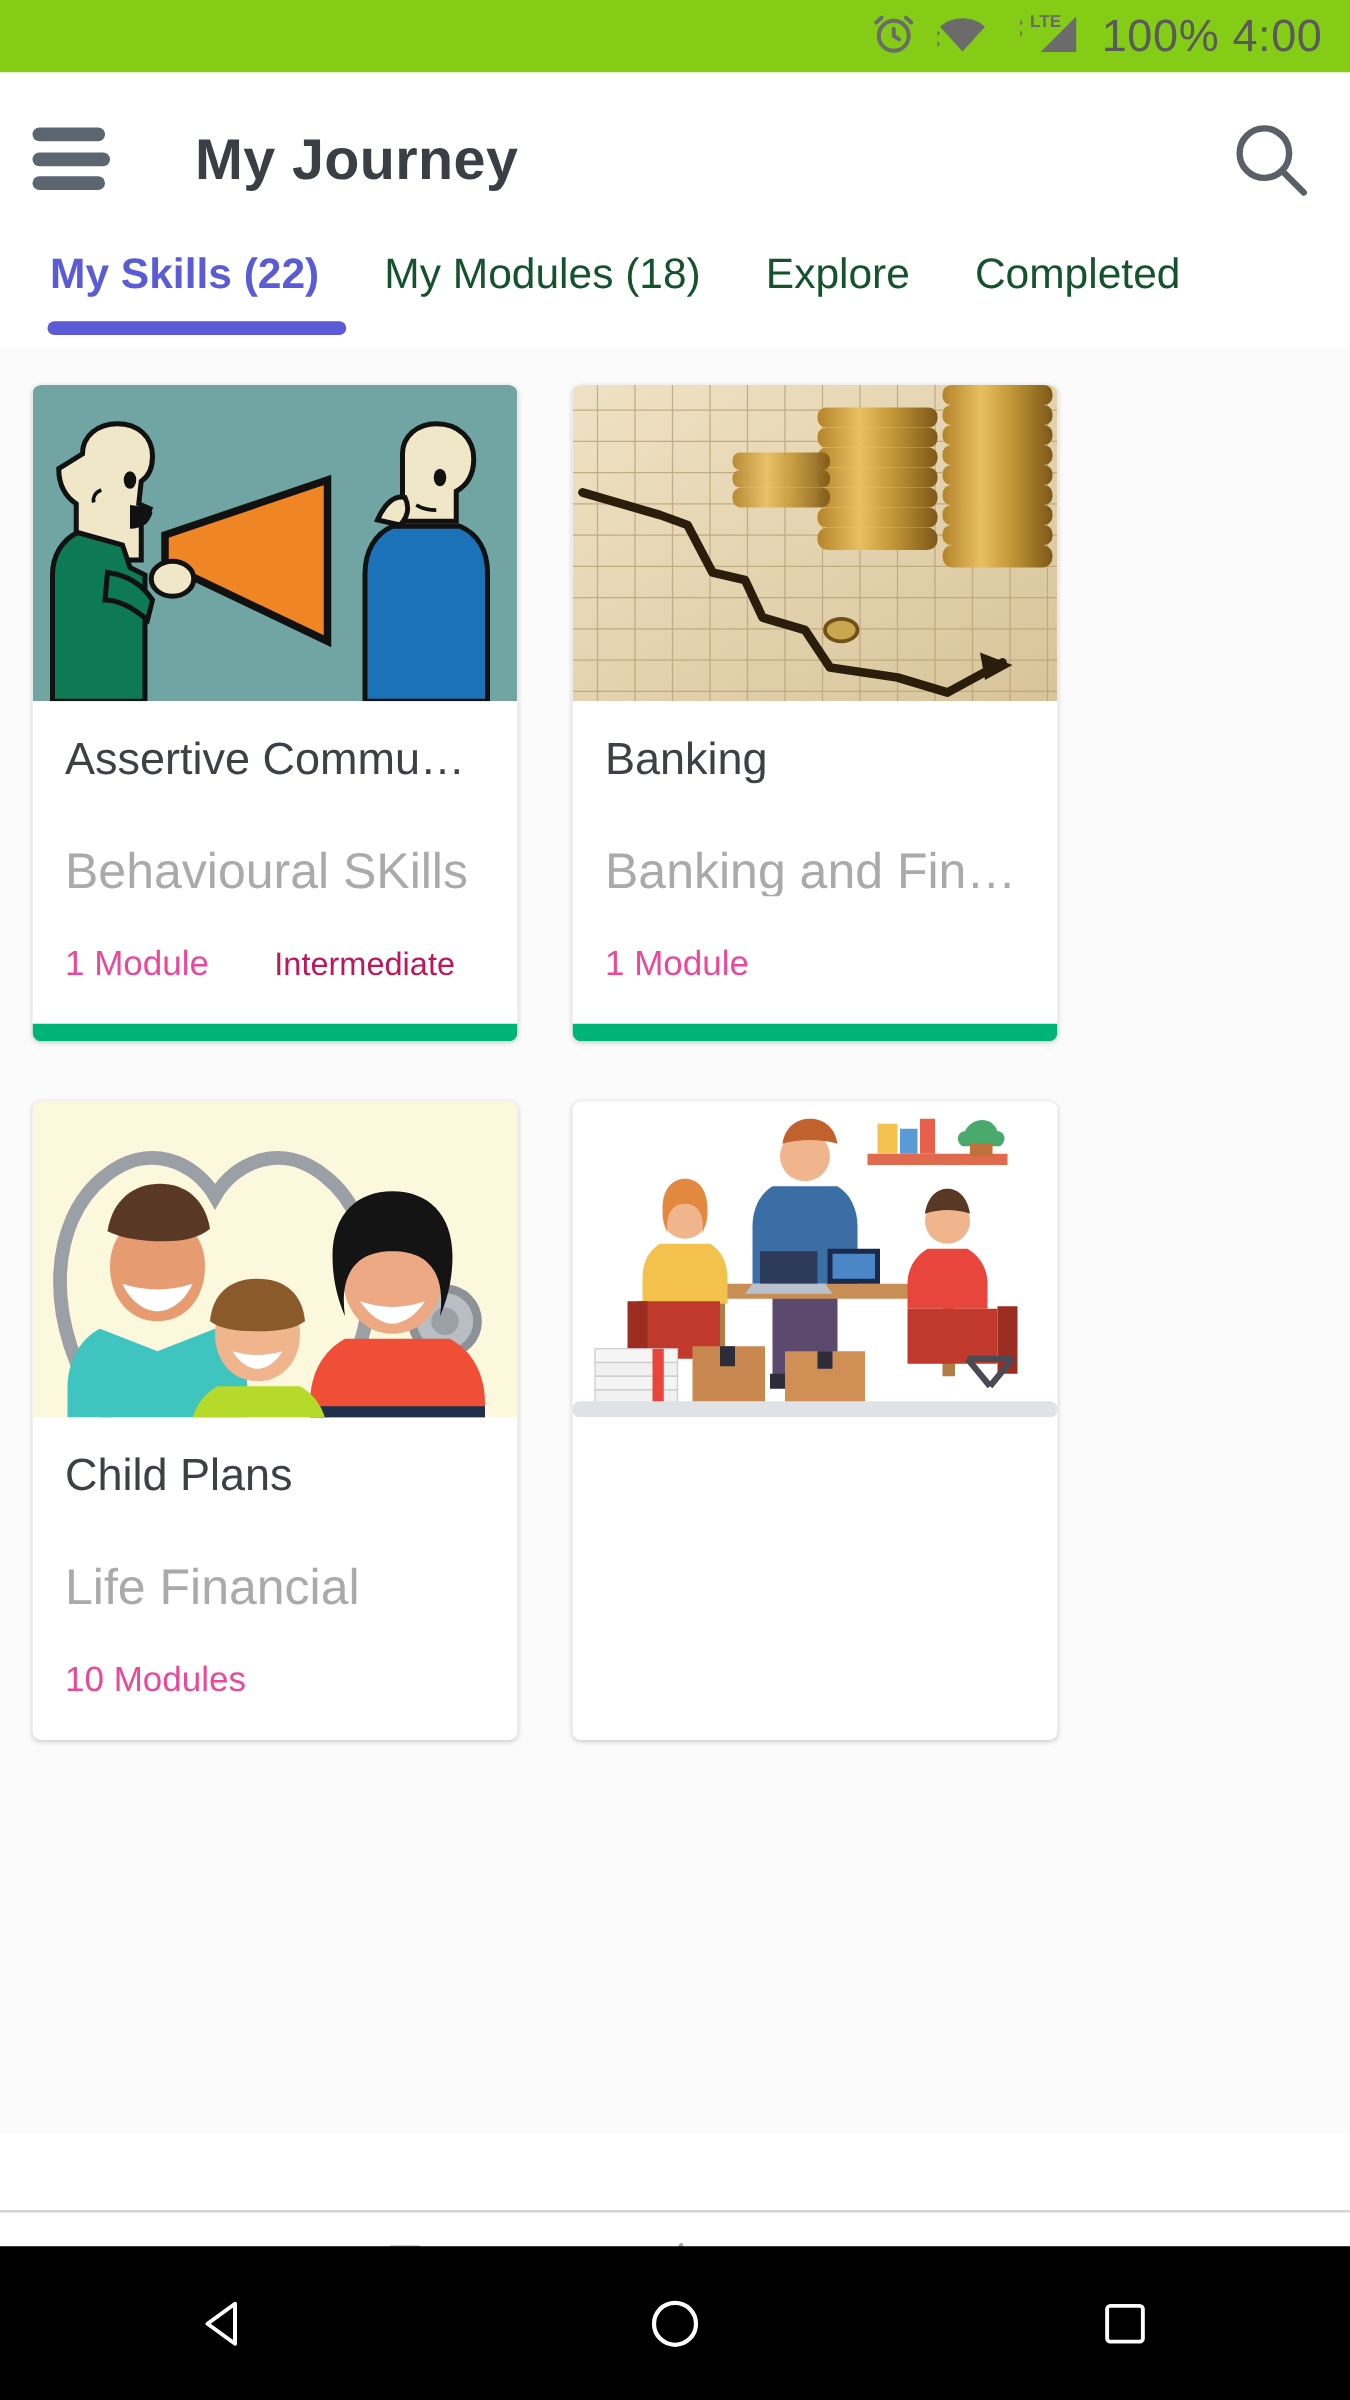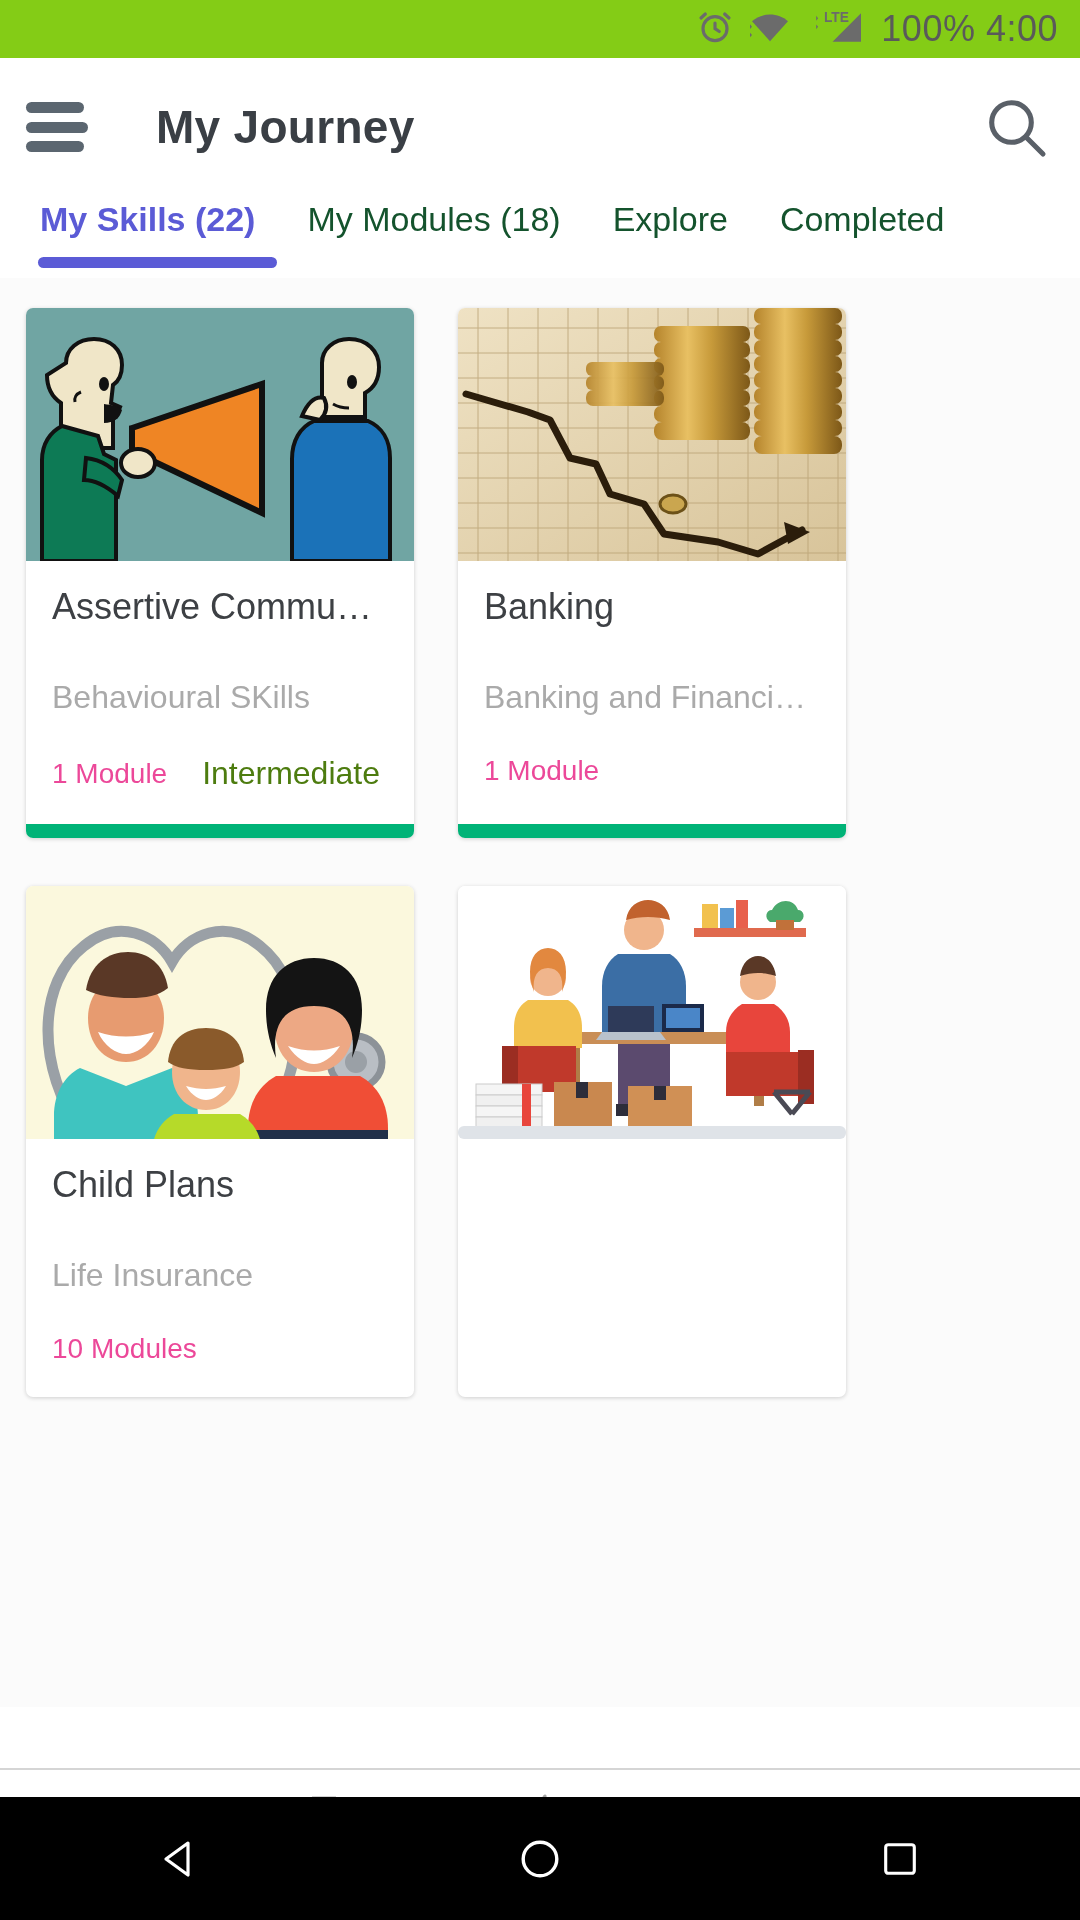--- a/index.html
+++ b/index.html
@@ -82,29 +82,29 @@
     display:flex; flex-direction:column;
     cursor:pointer;
   }
   .card-thumb{ width:100%; height:253px; position:relative; overflow:hidden; }
   .card-body{ padding:24px 26px 0 26px; flex:1 1 auto; }
   .card-title{
     font-size:36px; color:#3d4044; line-height:44px;
     white-space:nowrap; overflow:hidden; text-overflow:ellipsis;
   }
   .card-subtitle{
-    font-size:32px; color:#aaaaaa; margin-top:48px; line-height:40px;
+    font-size:40px; color:#aaaaaa; margin-top:48px; line-height:40px;
     white-space:nowrap; overflow:hidden; text-overflow:ellipsis;
   }
   .card-meta{
     display:flex; align-items:center; justify-content:space-between;
     margin-top:38px; padding-bottom:32px;
   }
   .meta-modules{ font-size:28px; color:#ec4899; }
-  .meta-level{ font-size:32px; color:#4d7c0f; margin-right:8px; }
+  .meta-level{ font-size:26px; color:#be185d; margin-right:24px; }
   .card-progress{ height:14px; width:100%; background:#00b377; }
 
   
   .art{ position:absolute; inset:0; }
   .bottom-nav-inner{
     position:absolute; left:0; right:0; bottom:0; height:152px;
     background:#ffffff; display:flex; align-items:center;
   }
   .nav-item{
     flex:1 1 0; display:flex; flex-direction:column;
@@ -304,21 +304,21 @@
 
           <path d="M146 186c0-20 14-34 34-34s34 14 34 34c0 22-14 38-34 38s-34-16-34-38z" fill="#f0b58c"></path>
           <path d="M142 176c2-22 16-34 38-34s36 12 38 34c-8 6-20 8-38 8s-30-2-38-8z" fill="#8a5a2b"></path>
           <path d="M160 200c6 10 14 14 20 14s14-4 20-14c-14 4-26 4-40 0z" fill="#fff"></path>
           <path d="M148 228c-14 8-22 22-22 40v44h110v-44c0-18-8-32-22-40z" fill="#b6da29"></path>
           <rect x="126" y="294" width="110" height="22" fill="#1b9ad6"></rect>
         </svg>
       </div>
       <div class="card-body">
         <div class="card-title">Child Plans</div>
-        <div class="card-subtitle">Life Insurance</div>
+        <div class="card-subtitle">Life Financial</div>
         <div class="card-meta">
           <span class="meta-modules">10 Modules</span>
           <span class="meta-level"></span>
         </div>
       </div>
     </div>
 
     <div class="card">
       <div class="card-thumb">
         <svg class="art" viewBox="0 0 388 253" preserveAspectRatio="xMidYMid slice">

